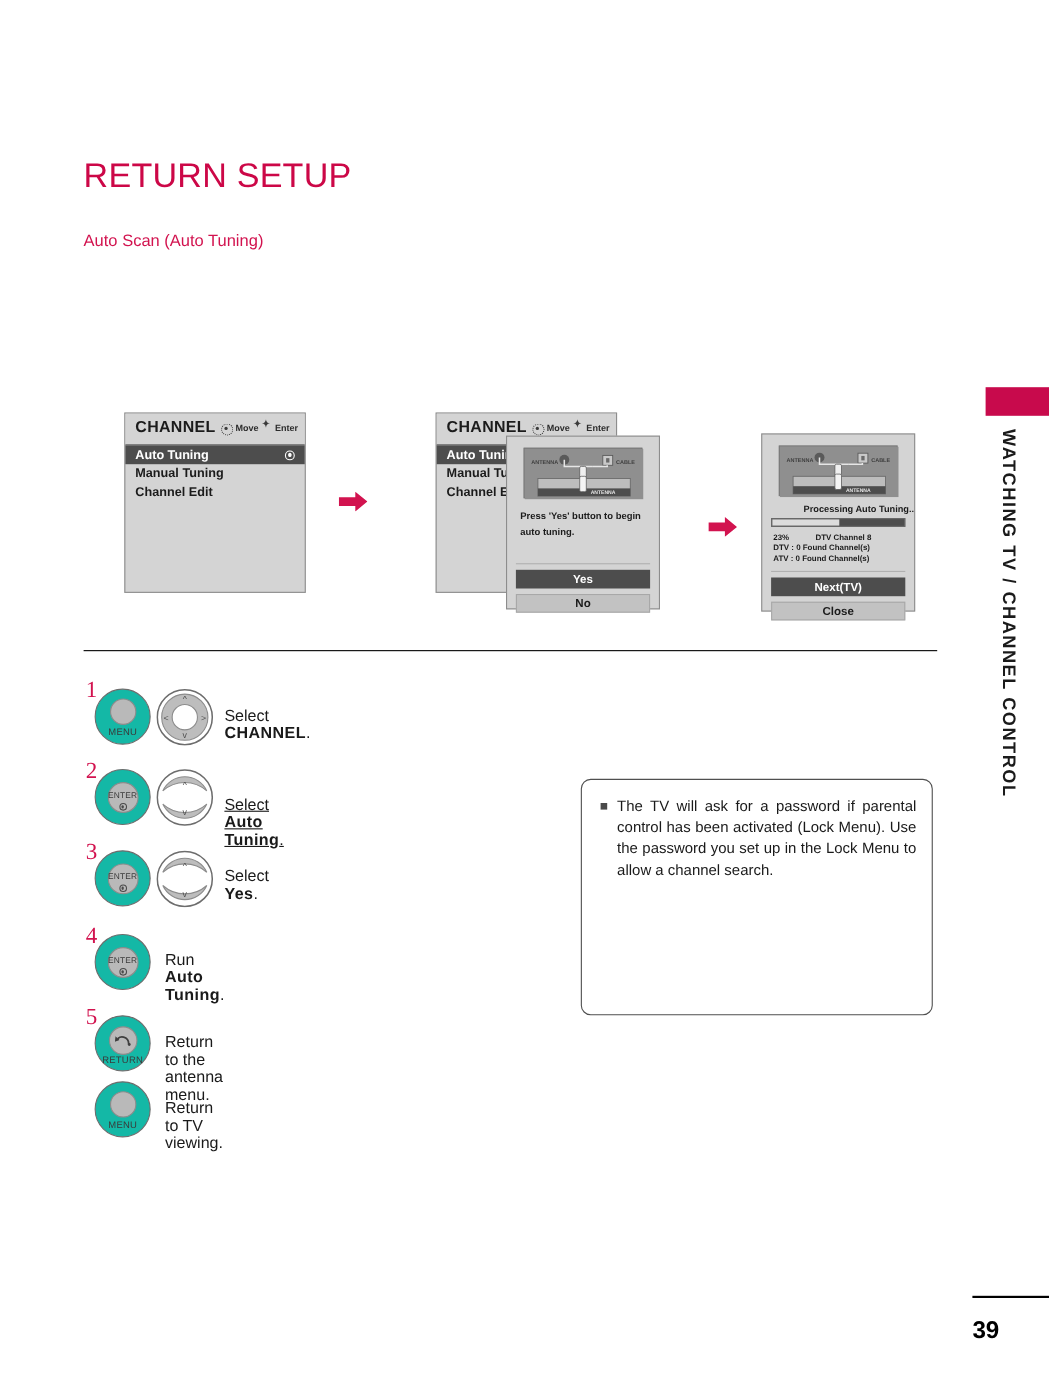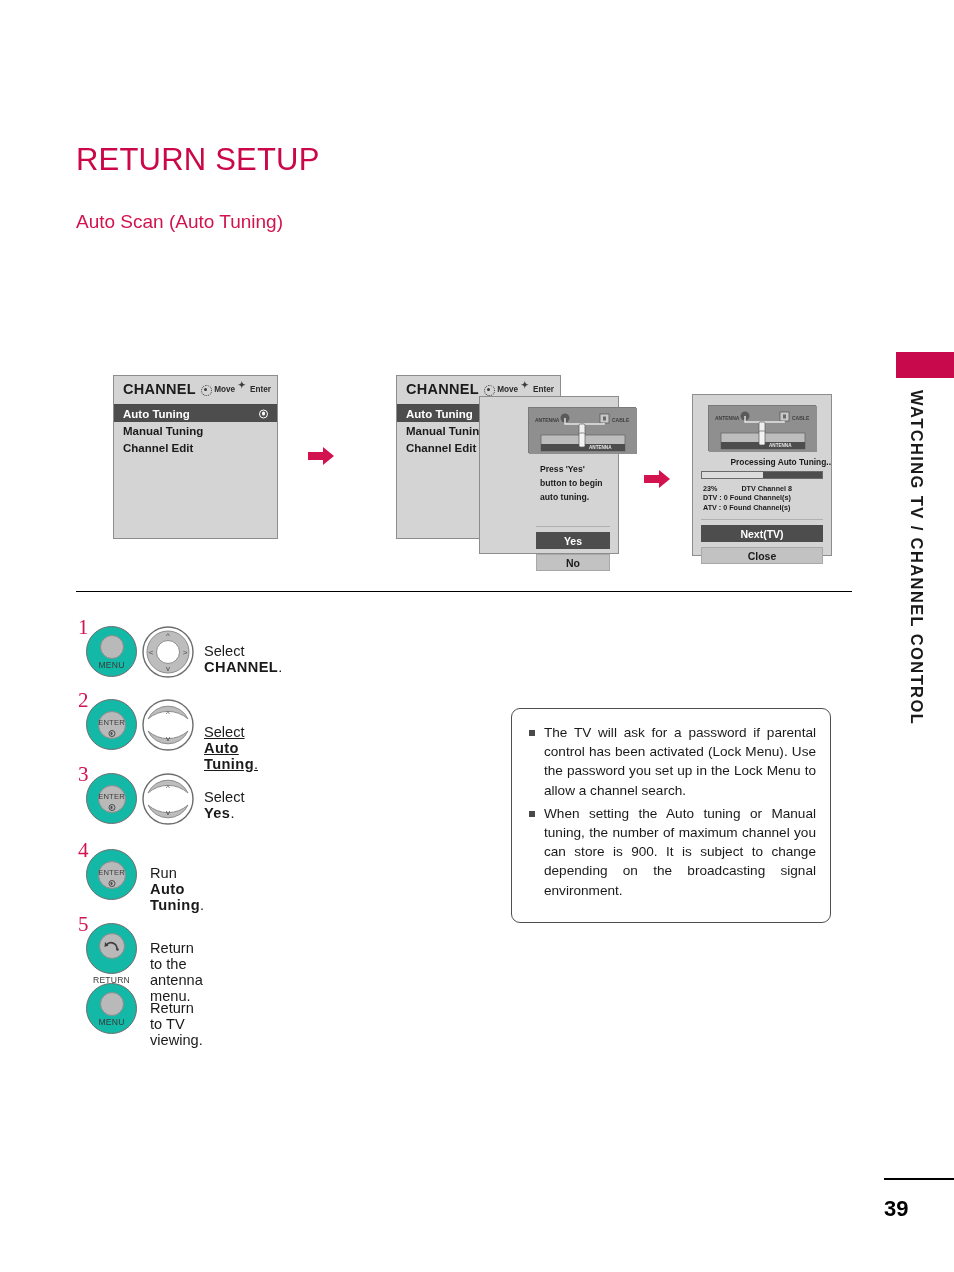--- a/index.html
+++ b/index.html
@@ -18,21 +18,21 @@
 
   
   .h1 {
     position: absolute; left: 76px; top: 142px;
     font-size: 31px; font-weight: normal; letter-spacing: .2px;
     color: #cc0747;
     font-family: "Liberation Sans", sans-serif;
   }
   .h2 {
     position: absolute; left: 76px; top: 211px;
-    font-size: 19px; font-weight: normal;
+    font-size: 15px; font-weight: normal;
     color: #d2134f;
   }
   .intro {
     position: absolute; left: 76px; top: 256px; width: 776px;
     font-size: 14.2px; line-height: 21px; font-weight: bold;
     color: #1a1a1a;
     text-align: justify;
   }
 
   
@@ -193,21 +193,21 @@
     font-size: 7.6px; letter-spacing: .2px; color: #3a3a3a;
   }
   .step-text {
     position: absolute;
     font-size: 14.6px; color: #1a1a1a;
   }
   .step-text b { font-weight: bold; letter-spacing: .4px; }
 
   
   .note {
-    position: absolute; left: 511px; top: 708px; width: 320px; height: 215px;
+    position: absolute; left: 528px; top: 708px; width: 320px; height: 215px;
     border: 1.3px solid #4f4f4f; border-radius: 9px;
     background: #fff;
   }
   .note ul { list-style: none; margin: 14px 14px 0 16px; }
   .note li {
     position: relative; padding-left: 16px;
     font-size: 13.6px; line-height: 19.2px; color: #1a1a1a;
     text-align: justify;
     margin-bottom: 4px;
   }
@@ -295,21 +295,21 @@
         </div>
         <div class="osd-item">
           <span>Manual Tuning</span>
         </div>
         <div class="osd-item">
           <span>Channel Edit</span>
         </div>
       </div>
     </div>
 
-    <div class="dlg" style="left:479px; top:396px; width:140px; height:158px;padding-left:48px;">
+    <div class="dlg" style="left:460px; top:396px; width:140px; height:158px;">
       <div class="dlg-pic" style="width:108px; height:46px;">
         <svg class="ant-svg" width="108" height="46" viewBox="0 0 108 46">
           <rect x="0" y="0" width="108" height="46" fill="#8f8f8f"></rect>
           <text x="6" y="14" font-size="5" font-family="Liberation Sans" fill="#3d3d3d" font-weight="bold">ANTENNA</text>
           <circle cx="36" cy="10" r="4.5" fill="#5a5a5a"></circle>
           <path d="M36 10 L36 16 L62 16" stroke="#e6e6e6" stroke-width="1.4" fill="none"></path>
           <rect x="71" y="6" width="9" height="9" fill="#c9c9c9" stroke="#5a5a5a" stroke-width="0.8"></rect>
           <rect x="74" y="8.5" width="3" height="4" fill="#6a6a6a"></rect>
           <text x="83" y="14" font-size="5" font-family="Liberation Sans" fill="#3d3d3d" font-weight="bold">CABLE</text>
           <path d="M75 15 L75 16 L62 16" stroke="#e6e6e6" stroke-width="1.4" fill="none"></path>
@@ -446,41 +446,40 @@
 
   <div class="step">
     <div class="step-num" style="left:78px; top:912px;">5</div>
     <div class="btn-circle" style="left:86px; top:923px; width:51px; height:51px;">
       <div class="btn-inner" style="left:12px; top:9px; width:26px; height:26px;"></div>
       <svg style="position:absolute; left:17px; top:14px;" width="17" height="15" viewBox="0 0 17 15">
         <path d="M13 11 C13 4 4 3 3 7" stroke="#3f3f3f" stroke-width="1.6" fill="none" stroke-linecap="round"></path>
         <path d="M1 4 L4.5 7.5 L0.5 9 Z" fill="#3f3f3f"></path>
         <circle cx="13.5" cy="11.5" r="1.3" fill="#3f3f3f"></circle>
       </svg>
-      <div class="btn-cap" style="top:51px;">RETURN</div>
+      <div class="btn-cap" style="top:34px;">RETURN</div>
     </div>
     <div class="step-text" style="left:150px; top:940px;">
       <span>Return to the antenna menu.</span>
     </div>
   </div>
 
   <div class="step">
     <div class="btn-circle" style="left:86px; top:983px; width:51px; height:51px;">
       <div class="btn-inner" style="left:13px; top:8px; width:24px; height:24px;"></div>
       <div class="btn-cap" style="top:33px;">MENU</div>
     </div>
     <div class="step-text" style="left:150px; top:1000px;">
       <span>Return to TV viewing.</span>
     </div>
   </div>
 
   <div class="note">
     <ul>
       <li>The TV will ask for a password if parental control has been activated (Lock Menu). Use the password you set up in the Lock Menu to allow a channel search.</li>
-      <li>When setting the Auto tuning or Manual tuning, the number of maximum channel you can store is 900. It is subject to change depending on the broadcasting signal environment.</li>
     </ul>
   </div>
 
   <div class="side-tab"></div>
   <div class="side-text">WATCHING TV / CHANNEL CONTROL</div>
 
   <div class="page-rule"></div>
   <div class="page-num">39</div>
 
 </div>

